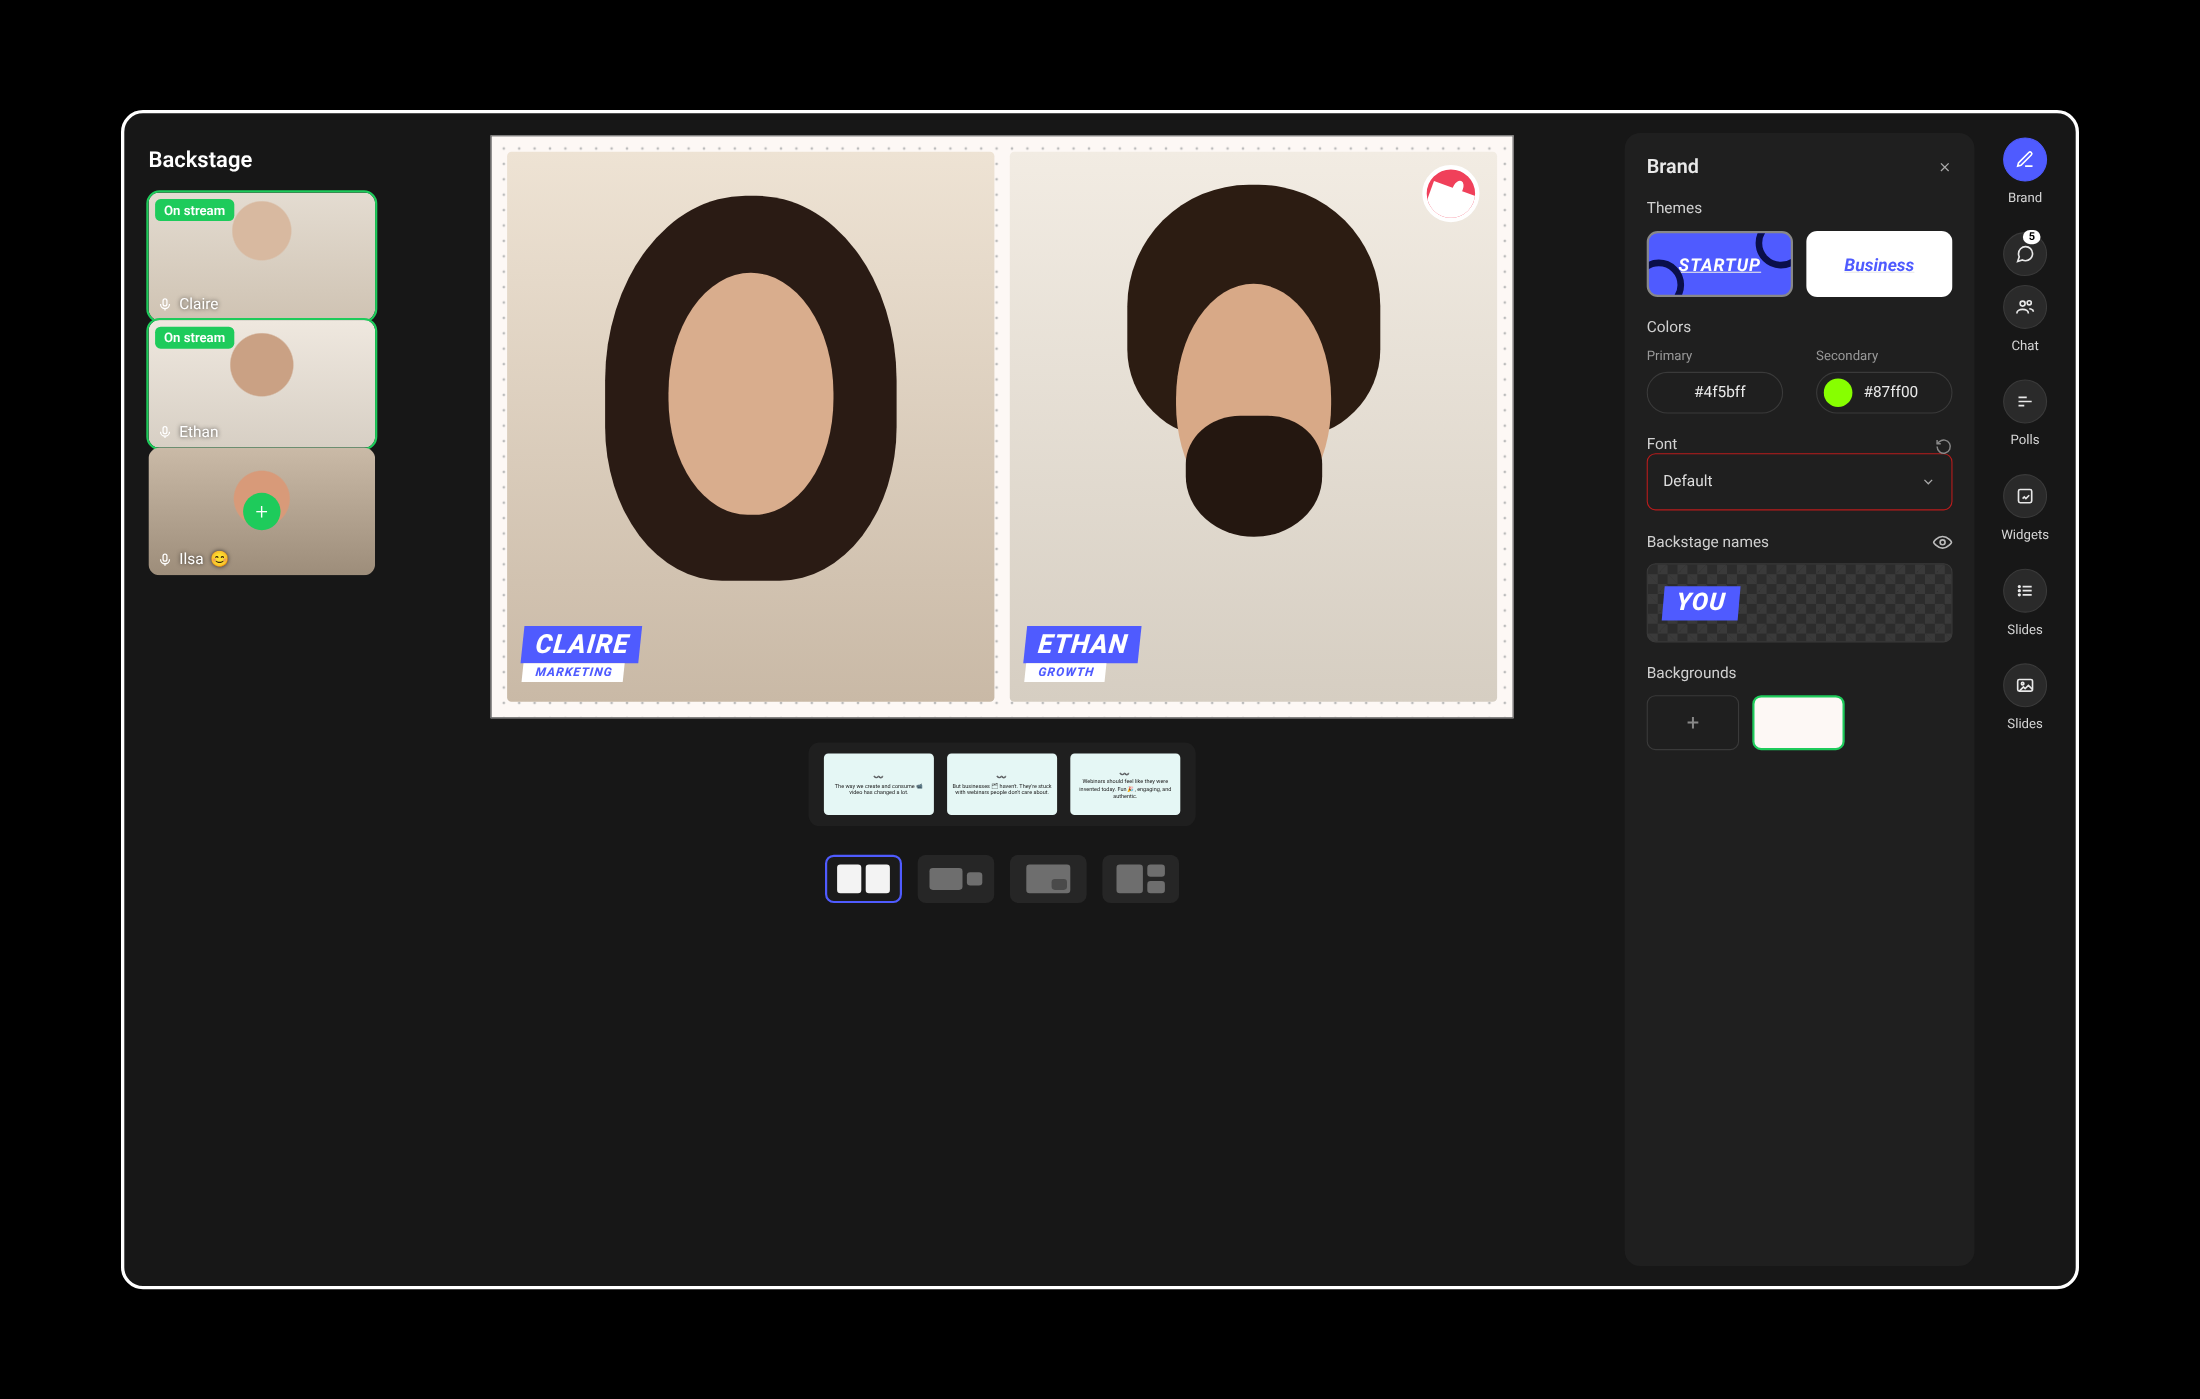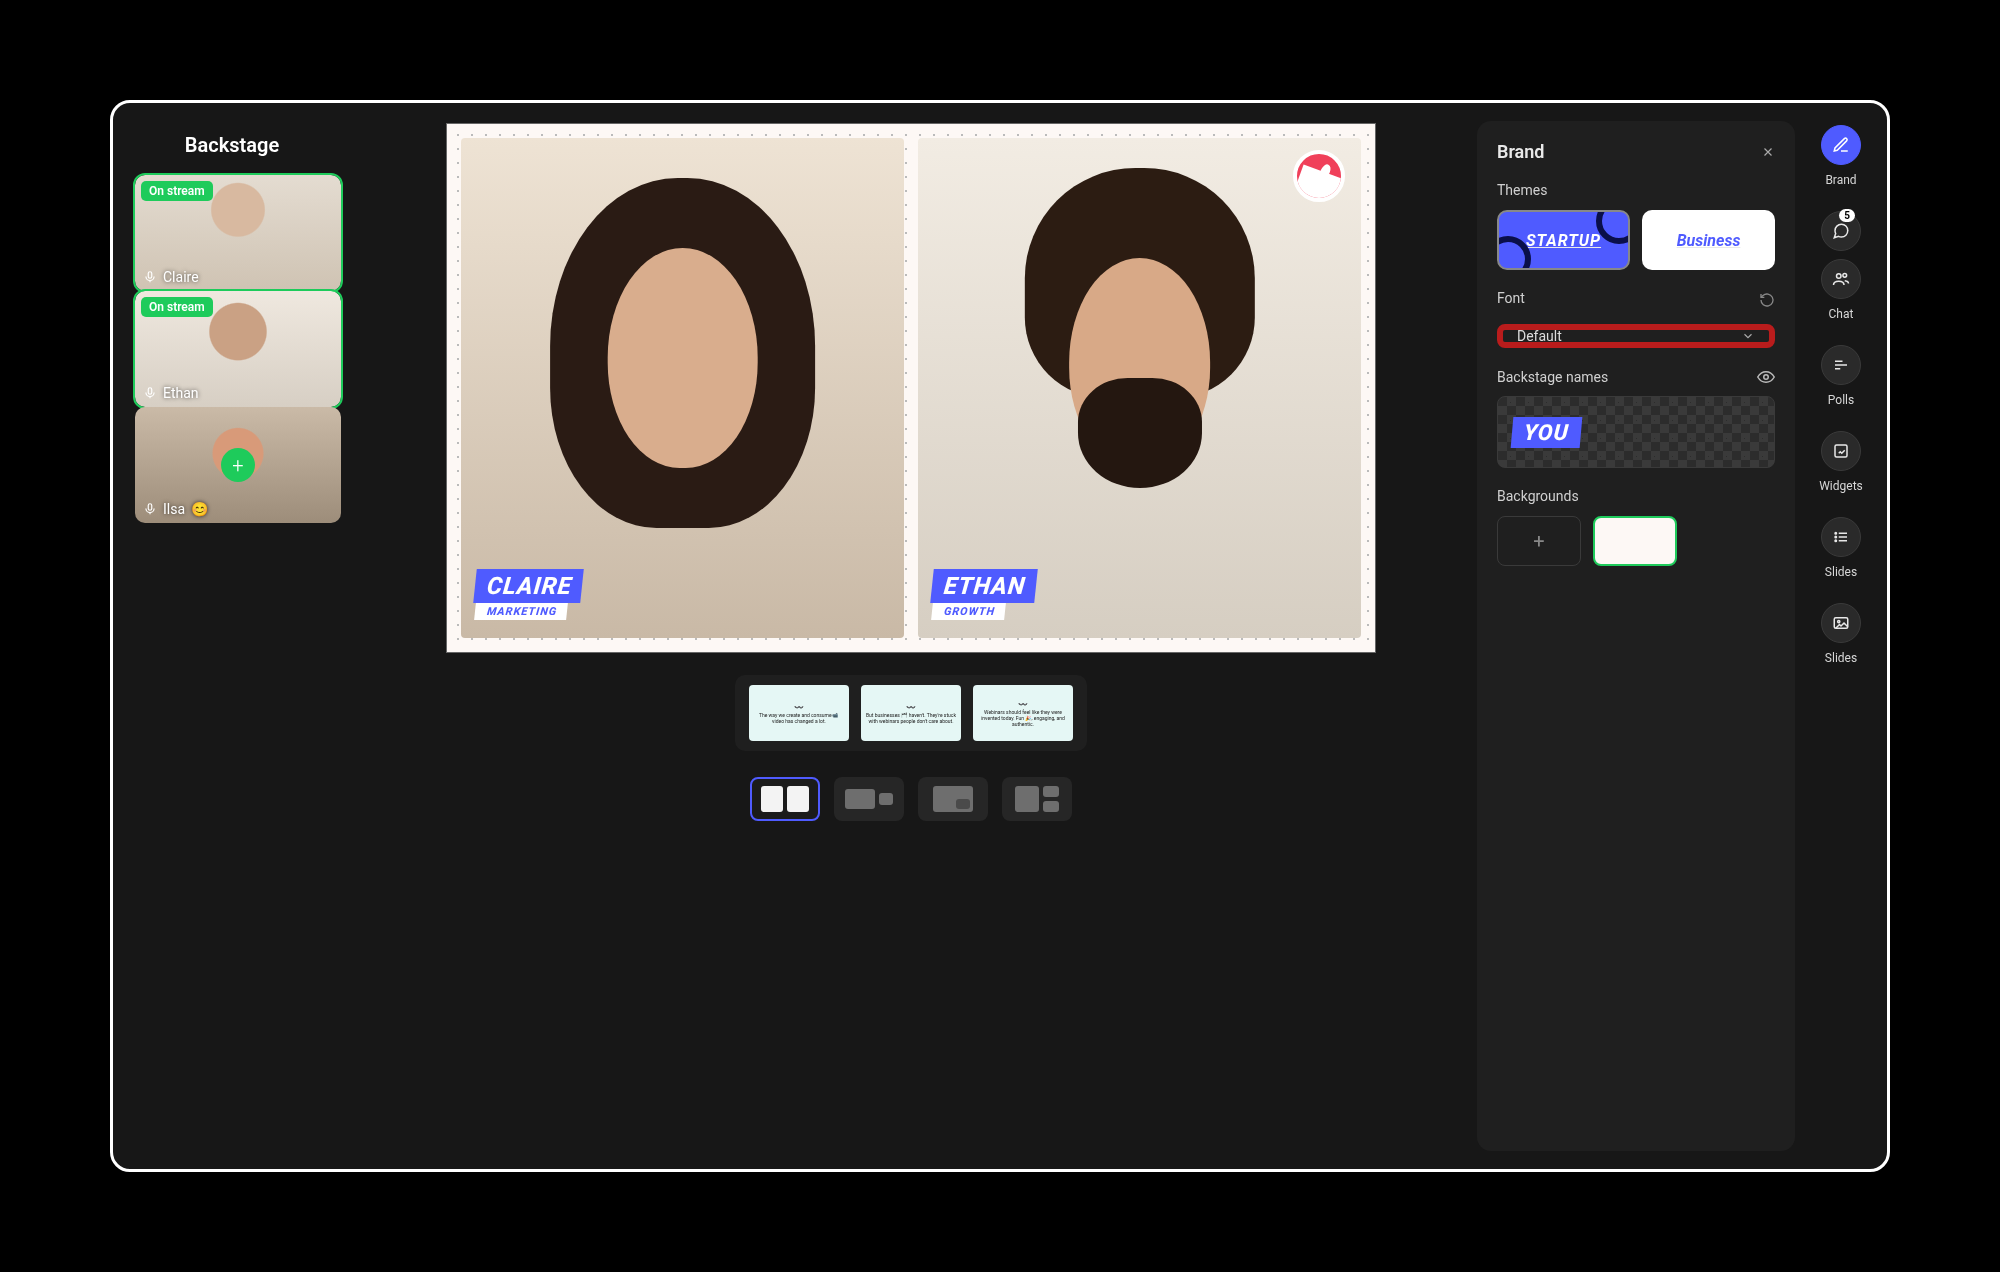--- a/index.html
+++ b/index.html
@@ -13,21 +13,20 @@
     display: flex;
     position: relative;
     overflow: hidden;
   }
 
   
   .backstage {
     width: 230px;
     padding: 30px 14px 0 22px;
     color: #fff;
-    text-align: center;
   }
   .backstage h2 { font-size: 20px; font-weight: 600; margin-bottom: 18px; }
   .bs-tile {
     position: relative;
     width: 206px;
     height: 116px;
     border-radius: 10px;
     overflow: hidden;
     background: #333 center/cover;
   }
@@ -165,21 +164,21 @@
   .theme-startup::before { left:-14px; bottom:-14px; }
   .theme-startup::after  { right:-14px; top:-14px; }
   .theme-business { background:#fff; color:#4f5bff; font-family:Georgia,serif; font-style:italic; }
 
   .colors { display:flex; gap:30px; }
   .color-col { flex:1; }
   .color-pill { margin-top:8px; height:38px; border-radius:20px; border:1px solid #3a3a3a; display:flex; align-items:center; gap:10px; padding:0 14px 0 6px; font-size:14px; }
   .swatch { width:26px; height:26px; border-radius:50%; }
 
   .font-row { position:relative; }
-  .font-select { margin-top:18px; height:24px; border:6px solid #b91c1c; border-radius:8px; display:flex; align-items:center; justify-content:space-between; padding:0 14px; font-size:14px; color:#ddd; }
+  .font-select { margin-top:0; height:52px; border:1px solid #b91c1c; border-radius:8px; display:flex; align-items:center; justify-content:space-between; padding:0 14px; font-size:14px; color:#ddd; }
   .reset-ic { position:absolute; right:0; top:2px; color:#888; font-size:14px; }
 
   .section-head { display:flex; justify-content:space-between; align-items:center; }
   .eye { color:#bbb; font-size:14px; }
 
   .checker {
     background-color:#2c2c2c;
     background-image:
       linear-gradient(45deg,#3a3a3a 25%,transparent 25%),
       linear-gradient(-45deg,#3a3a3a 25%,transparent 25%),
@@ -341,20 +340,39 @@
       <div class="themes" style="margin-top:12px">
         <div class="theme-card theme-startup selected">
           <span>STARTUP</span>
         </div>
         <div class="theme-card theme-business">
           <span>Business</span>
         </div>
       </div>
     </div>
 
+    <div>
+      <div class="bp-label">Colors</div>
+      <div class="colors" style="margin-top:10px">
+        <div class="color-col">
+          <div class="bp-sublabel">Primary</div>
+          <div class="color-pill">
+            <span class="swatch" style="#4f5bff"></span>
+            <span>#4f5bff</span>
+          </div>
+        </div>
+        <div class="color-col">
+          <div class="bp-sublabel">Secondary</div>
+          <div class="color-pill">
+            <span class="swatch" style="background:#87ff00"></span>
+            <span>#87ff00</span>
+          </div>
+        </div>
+      </div>
+    </div>
 
     <div class="font-row">
       <div class="section-head">
         <div class="bp-label">Font</div>
         <span class="reset-ic">
           <svg width="16" height="16" viewBox="0 0 24 24" fill="none" stroke="#888" stroke-width="2">
               <path d="M3 12a9 9 0 1 0 3-6.7L3 8"></path>
               <path d="M3 3v5h5"></path>
             </svg>
         </span>

